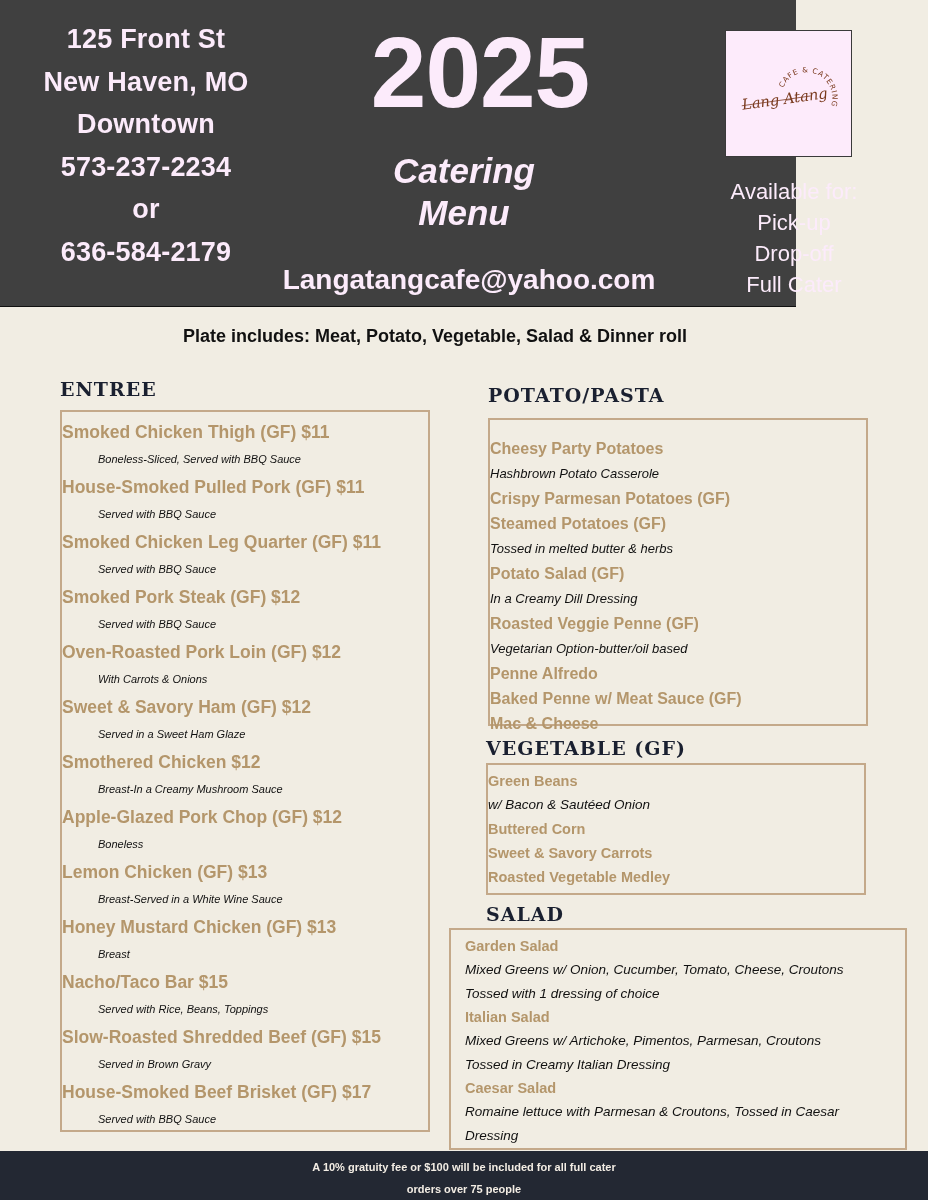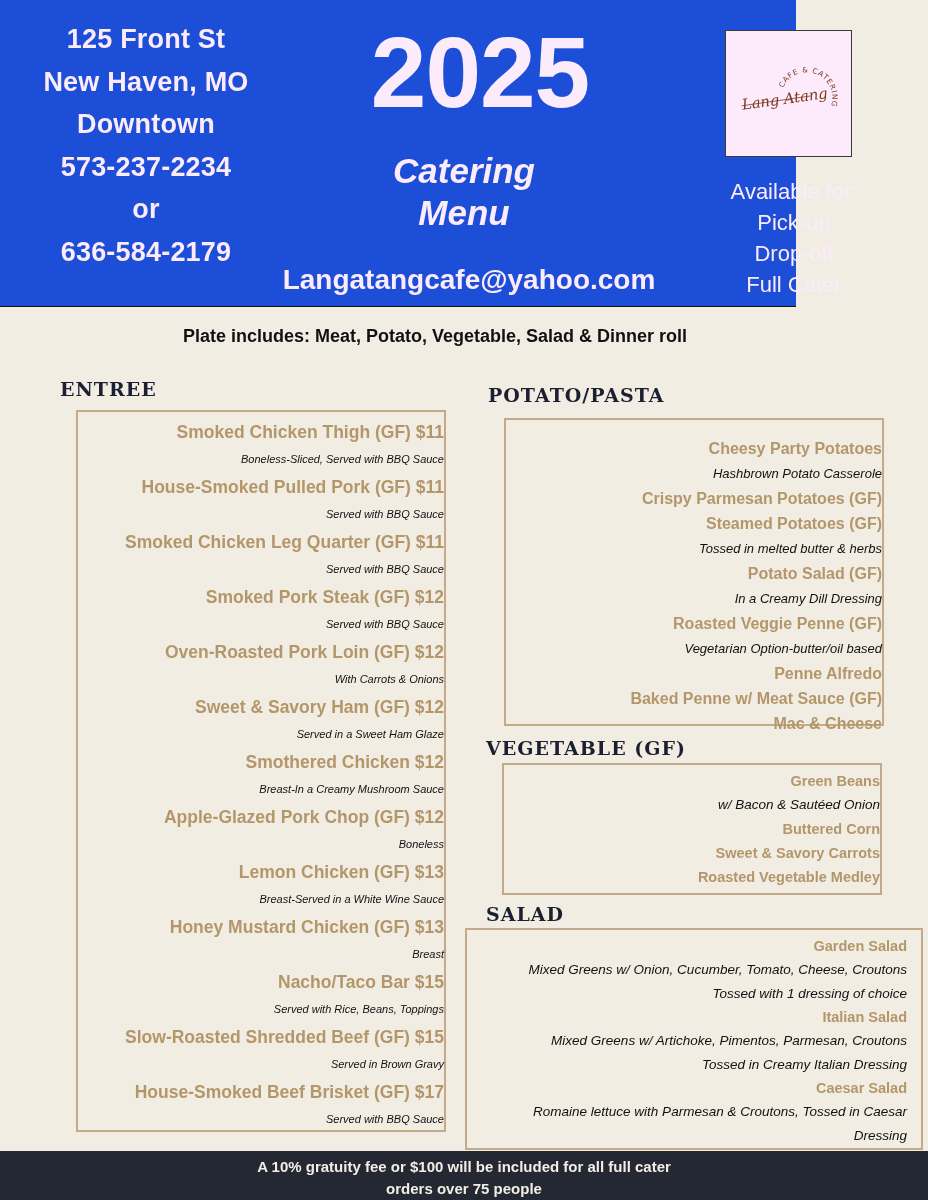--- a/index.html
+++ b/index.html
@@ -4,21 +4,21 @@
   <style>
     * { box-sizing: border-box; margin: 0; padding: 0; }
     html, body { width: 928px; height: 1200px; overflow: hidden; }
     body {
       background: #f1ede3;
       font-family: "Liberation Sans", sans-serif;
       position: relative;
     }
     .header {
       position: absolute; left: 0; top: 0; width: 796px; height: 307px;
-      background: #1d4ed8;
+      background: #404040;
       color: #fcebfb;
       border-bottom: 1px solid #111;
     }
     .addr {
       position: absolute; left: 18px; top: 18px; width: 256px;
       text-align: center; font-weight: bold; font-size: 27px; line-height: 42.5px;
       letter-spacing: 0.2px;
     }
     .year {
       position: absolute; left: 330px; top: 20px; width: 300px; text-align: center;
@@ -50,21 +50,21 @@
       position: absolute; left: 0; top: 322px; width: 870px; text-align: center;
       font-size: 18px; font-weight: bold; color: #111; line-height: 28px;
     }
 
     .sec-title {
       position: absolute; 
       font-family: "DejaVu Serif", serif; font-weight: bold; color: #1a2030;
       font-size: 19px; letter-spacing: 1px;
     }
     .box {
-      position: absolute; border: 2px solid #c4a98a; text-align: right; margin-left: 16px;
+      position: absolute; border: 2px solid #c4a98a; text-align: left;
     }
     .item-name {
       color: #b4966b; font-weight: bold; display: block;
     }
     .item-desc {
       color: #111; font-style: italic; display: block;
     }
 
     
     .entree-box { left: 60px; top: 410px; width: 370px; height: 722px; padding-top: 6px; }
@@ -82,21 +82,21 @@
     .veg-box .item-desc { font-size: 13.5px; line-height: 24px; }
 
     
     .salad-box { left: 449px; top: 928px; width: 458px; height: 222px; padding: 4px 14px 0 14px; }
     .salad-box .item-name { font-size: 14.5px; line-height: 24px; }
     .salad-box .item-desc { font-size: 13.5px; line-height: 23.5px; }
 
     .footer {
       position: absolute; left: 0; top: 1151px; width: 928px; height: 49px;
       background: #232833; color: #f3ede4; text-align: center;
-      font-size: 15px; font-weight: bold; line-height: 22px; padding-top: 5px;
+      font-size: 11px; font-weight: bold; line-height: 22px; padding-top: 5px;
     }
     .footer span { display: block; }
   </style>
 </head>
 <body>
 
 <div class="header">
   <div class="addr">
     <div>125 Front St</div>
     <div>New Haven, MO</div>

